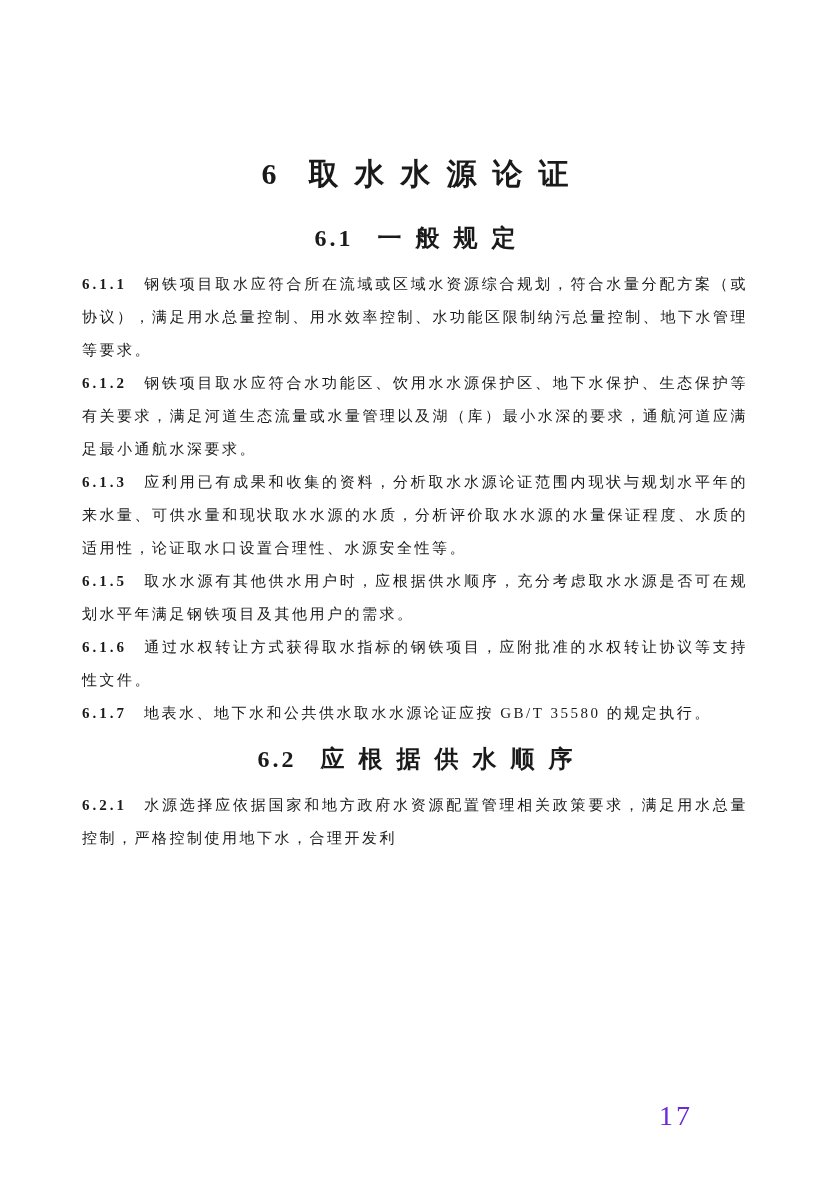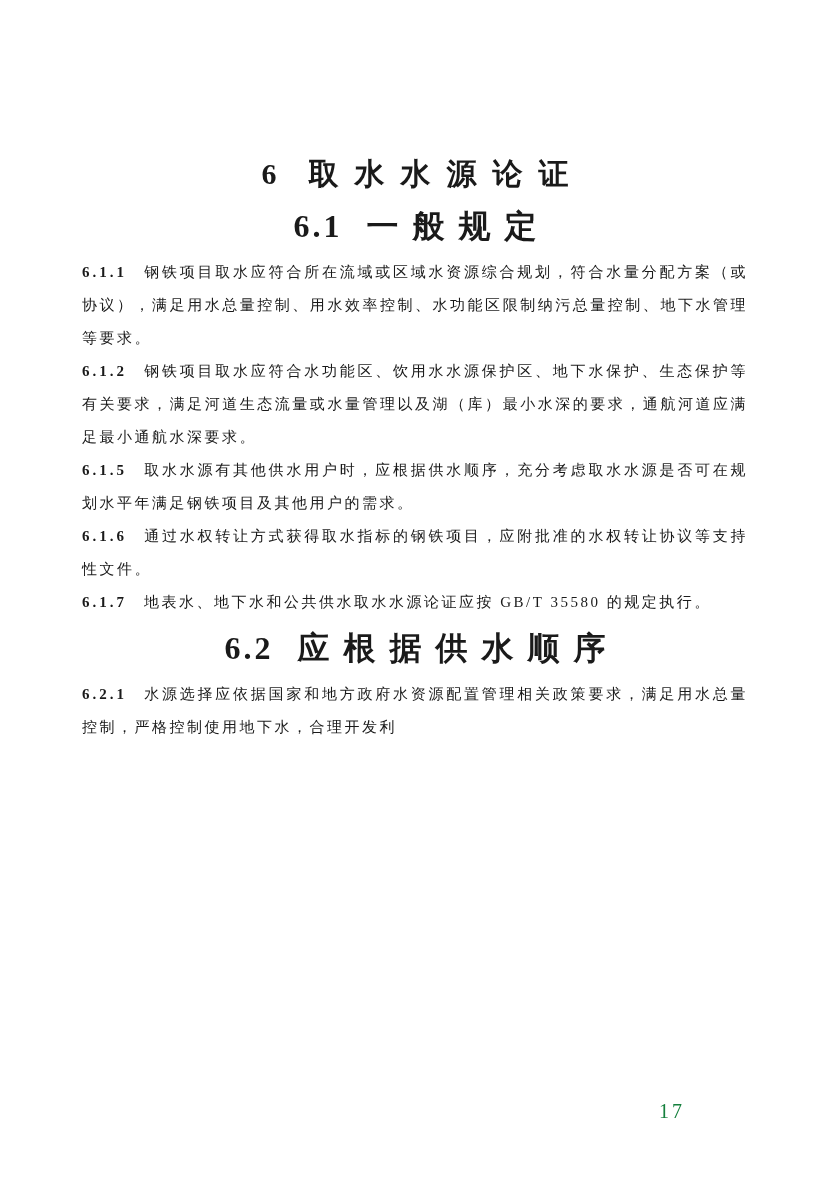--- a/index.html
+++ b/index.html
@@ -27,26 +27,26 @@
     align-items: baseline;
     gap: 30px;
     font-size: 30px;
     line-height: 34px;
     font-weight: bold;
   }
   .chapter-title .ch-num { letter-spacing: 2px; }
   .chapter-title .ch-text { letter-spacing: 16px; margin-right: -16px; }
   
   .section-title {
-    margin: 20px 0 0 0;
+    margin: 32px 0 0 0;
     display: flex;
     justify-content: center;
     align-items: baseline;
     gap: 24px;
-    font-size: 32px;
+    font-size: 24px;
     line-height: 30px;
     font-weight: bold;
   }
   .section-title .sec-num { letter-spacing: 3px; }
   .section-title .sec-text { letter-spacing: 14px; margin-right: -14px; }
   .section-title.section-2 { margin-top: 14px; }
   
   .clause {
     margin: 0;
     font-size: 15px;
@@ -57,23 +57,23 @@
   .section-title + .clause { margin-top: 15px; }
   .clause-num {
     font-weight: bold;
     letter-spacing: 3px;
     margin-right: 17px;
   }
   .page-number {
     position: absolute;
     left: 659px;
     top: 1100px;
-    font-size: 20px;
+    font-size: 28px;
     letter-spacing: 3px;
-    color: #15803d;
+    color: #6d28d9;
   }
 </style>
 </head>
 <body>
 
 <div class="page">
   <div class="content">
 
     <h1 class="chapter-title">
       <span class="ch-num">6</span>
@@ -82,20 +82,21 @@
 
     <h2 class="section-title">
       <span class="sec-num">6.1</span>
       <span class="sec-text">一般规定</span>
     </h2>
 
     <p class="clause"><span class="clause-num">6.1.1</span><span class="clause-text">钢铁项目取水应符合所在流域或区域水资源综合规划，符合水量分配方案（或协议），满足用水总量控制、用水效率控制、水功能区限制纳污总量控制、地下水管理等要求。</span></p>
 
     <p class="clause"><span class="clause-num">6.1.2</span><span class="clause-text">钢铁项目取水应符合水功能区、饮用水水源保护区、地下水保护、生态保护等有关要求，满足河道生态流量或水量管理以及湖（库）最小水深的要求，通航河道应满足最小通航水深要求。</span></p>
 
+    <p class="clause"><span class="clause-num">6.1.3</span><span class="clause-text">应利用已有成果和收集的资料，分析取水水源论证范围内现状与规划水平年的来水量、可供水量和现状取水水源的水质，分析评价取水水源的水量保证程度、水质的适用性，论证取水口设置合理性、水源安全性等。</span></p>
 
 
     <p class="clause"><span class="clause-num">6.1.5</span><span class="clause-text">取水水源有其他供水用户时，应根据供水顺序，充分考虑取水水源是否可在规划水平年满足钢铁项目及其他用户的需求。</span></p>
 
     <p class="clause"><span class="clause-num">6.1.6</span><span class="clause-text">通过水权转让方式获得取水指标的钢铁项目，应附批准的水权转让协议等支持性文件。</span></p>
 
     <p class="clause"><span class="clause-num">6.1.7</span><span class="clause-text">地表水、地下水和公共供水取水水源论证应按 GB/T 35580 的规定执行。</span></p>
 
     <h2 class="section-title section-2">
       <span class="sec-num">6.2</span>

